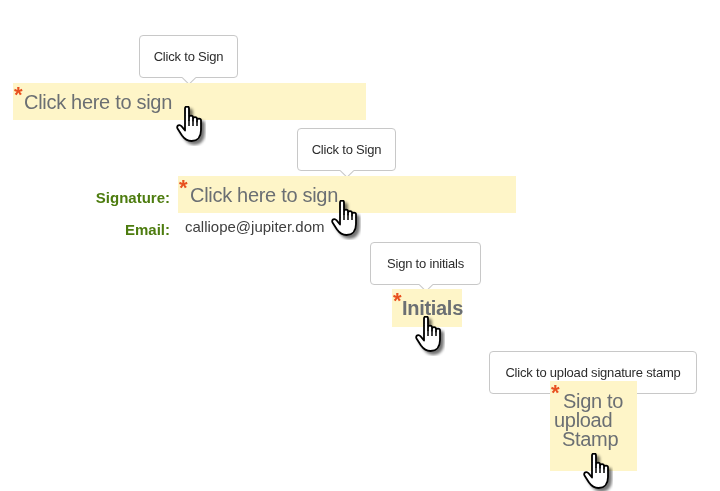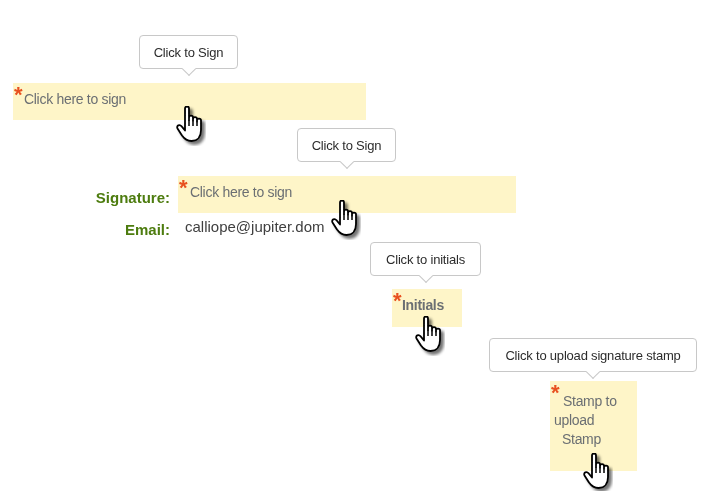--- a/index.html
+++ b/index.html
@@ -10,21 +10,21 @@
     body {
       width: 720px;
       height: 491px;
       position: relative;
       overflow: hidden;
       font-family: "Liberation Sans", "DejaVu Sans", sans-serif;
     }
     .tooltip {
       position: absolute;
       box-sizing: border-box;
-      height: 34px;
+      height: 43px;
       background: #ffffff;
       border: 1px solid #c8c8c8;
       border-radius: 4px;
       font-size: 13px;
       color: #2c2c2c;
       display: flex;
       align-items: center;
       justify-content: center;
       white-space: nowrap;
       letter-spacing: -0.2px;
@@ -50,21 +50,21 @@
     }
     .field .req {
       position: absolute;
       color: #e8501f;
       font-size: 22px;
       font-weight: bold;
       line-height: 1;
     }
     .field .ftext {
       position: absolute;
-      font-size: 14px;
+      font-size: 20px;
       letter-spacing: -0.3px;
       white-space: nowrap;
     }
     .label {
       position: absolute;
       font-weight: bold;
       font-size: 15px;
       color: #4d7c0f;
       text-align: right;
     }
@@ -122,31 +122,31 @@
   <span class="ftext" style="left:12px; top:8px;">Click here to sign</span>
 </div>
 
 <span class="label" style="left:80px; top:221px; width:90px;">Email:</span>
 <span class="value" style="left:185px; top:218px;">calliope@jupiter.dom</span>
 
 <svg class="cursor" style="left:331px; top:200px;" viewBox="0 0 30 40">
   <use href="#hand" filter="url(#shadow)"></use>
 </svg>
 
-<div class="tooltip" style="left:370px; top:242px; width:111px;">Click to initials</div>
+<div class="tooltip" style="left:370px; top:242px; width:111px;">Sign to initials</div>
 <div class="field" style="left:392px; top:289px; width:70px; height:38px;">
   <span class="req" style="left:1px; top:1px;">*</span>
   <span class="ftext" style="left:10px; top:8px;font-weight:bold;">Initials</span>
 </div>
 <svg class="cursor" style="left:415px; top:316px;" viewBox="0 0 30 40">
   <use href="#hand" filter="url(#shadow)"></use>
 </svg>
 
-<div class="tooltip" style="left:489px; top:338px; width:208px;">Click to upload signature stamp</div>
+<div class="tooltip" style="left:489px; top:351px; width:208px;">Click to upload signature stamp</div>
 <div class="field" style="left:550px; top:381px; width:87px; height:90px;">
   <span class="req" style="left:1px; top:1px;">*</span>
-  <span class="ftext" style="left:13px; top:10px; line-height:20px;">Stamp to</span>
+  <span class="ftext" style="left:13px; top:10px; line-height:20px;">Sign to</span>
   <span class="ftext" style="left:4px; top:29px; line-height:20px;">upload</span>
   <span class="ftext" style="left:12px; top:48px; line-height:20px;">Stamp</span>
 </div>
 <svg class="cursor" style="left:583px; top:453px;" viewBox="0 0 30 40">
   <use href="#hand" filter="url(#shadow)"></use>
 </svg>
 
 </body></html>

